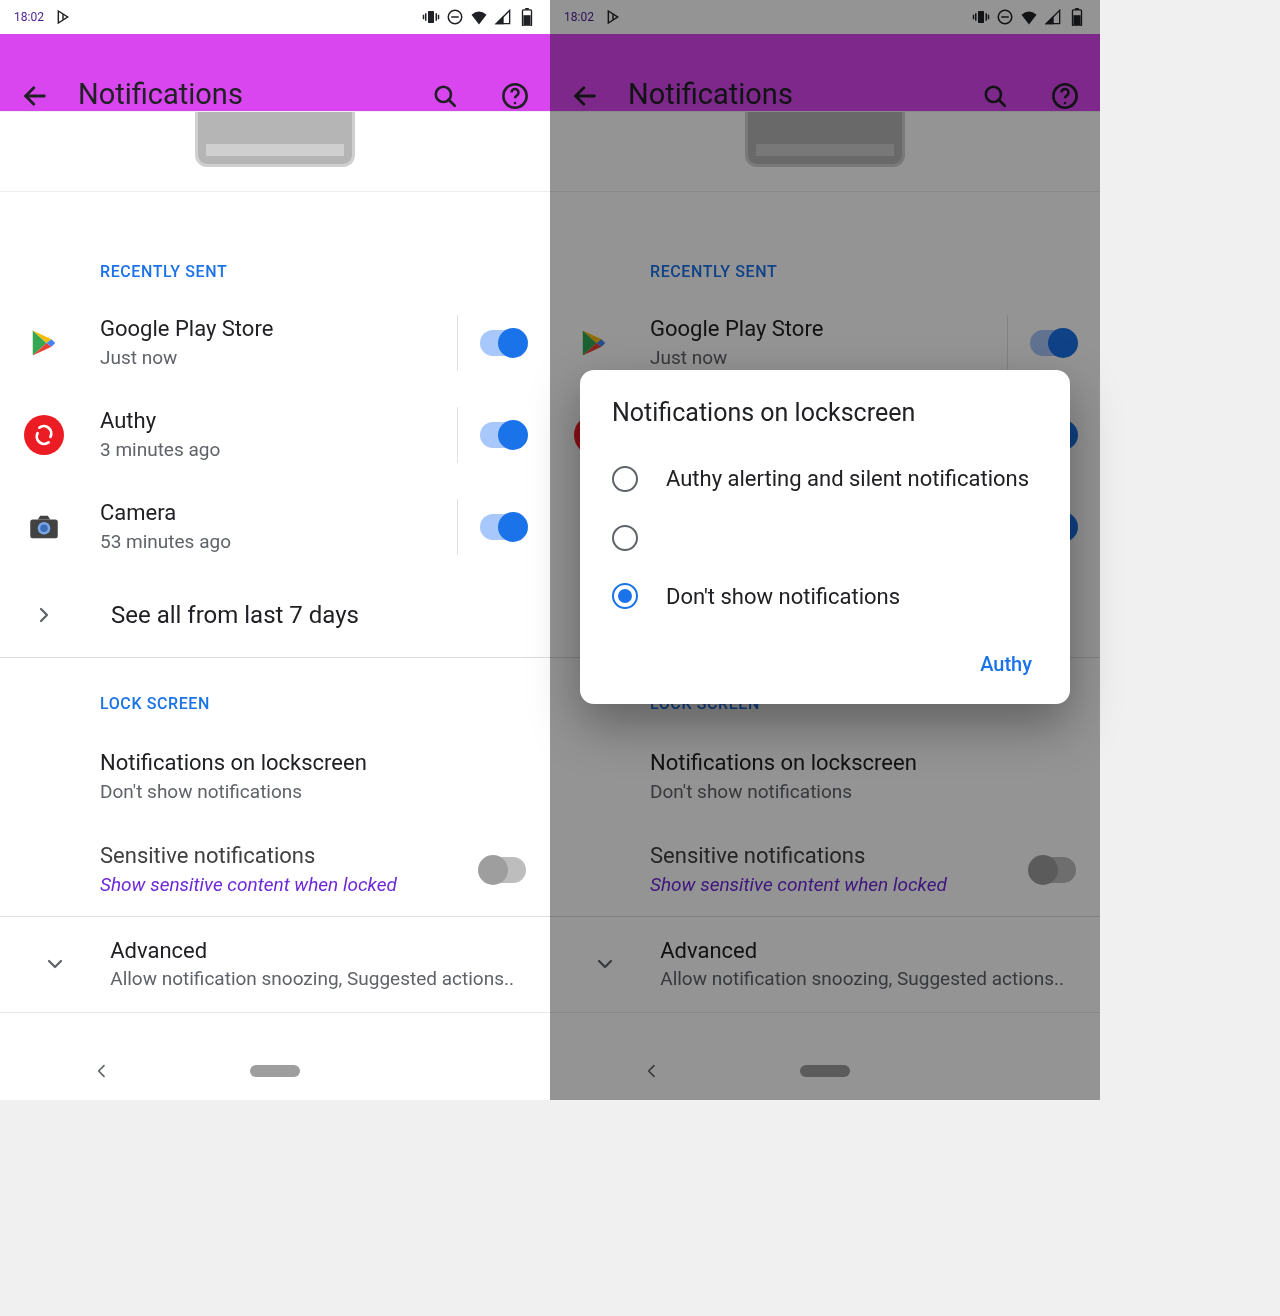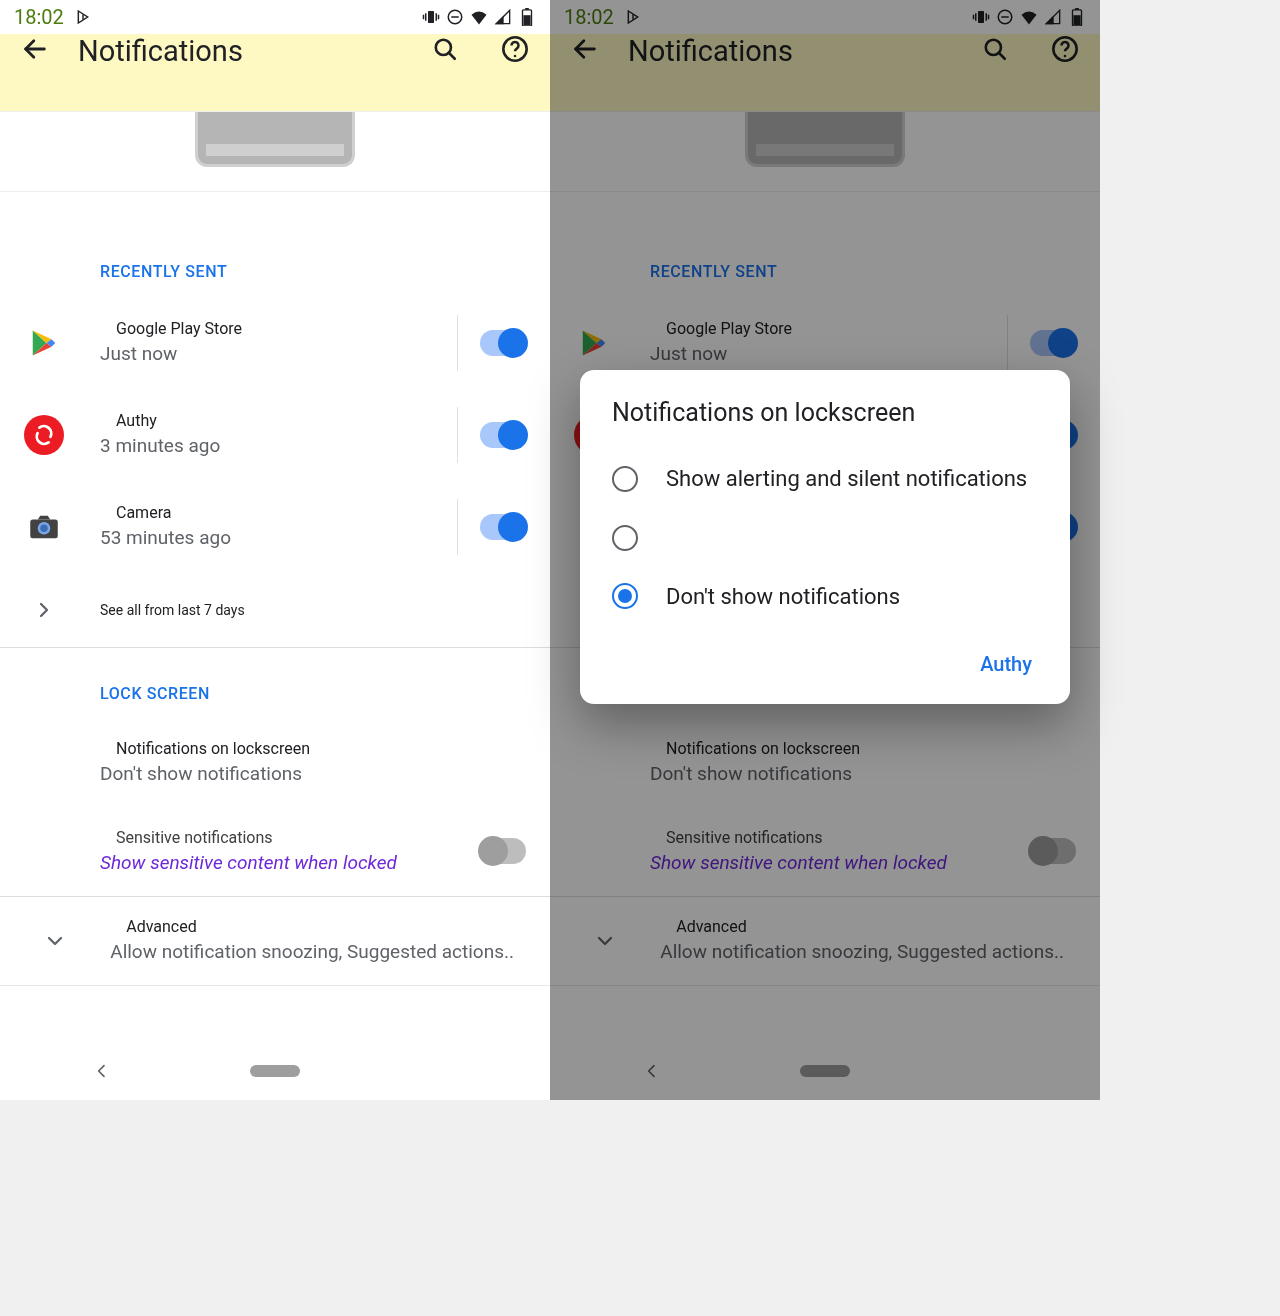--- a/index.html
+++ b/index.html
@@ -20,36 +20,36 @@
     flex-direction: column;
     margin: 0;
   }
   .phone.left { margin-right: 0; }
   .phone.right { position: relative; }
   .status-bar {
     height: 34px;
     display: flex;
     align-items: center;
     padding: 0 14px;
-    font-size: 20px;
-    color: #4d7c0f;
+    font-size: 12px;
+    color: #4c1d95;
     justify-content: space-between;
     background: #fff;
   }
   .status-left { display: flex; align-items: center; gap: 10px; }
   .status-right { display: flex; align-items: center; gap: 6px; }
   .status-icon { width: 18px; height: 18px; display:inline-flex; align-items:center; justify-content:center; }
   .app-bar {
     height: 78px;
     display: flex;
-    align-items: flex-start;
+    align-items: flex-end;
     padding: 0 20px;
     gap: 28px;
     border-bottom: 1px solid #eee;
-    background: #fef9c3;
+    background: #d946ef;
   }
   .app-bar .title {
     font-size: 29px;
     color: #202124;
     flex: 1;
     font-weight: 400;
   }
   .icon-btn { width: 30px; height: 30px; display:flex; align-items:center; justify-content:center; color:#202124;}
   .phone-preview-area {
     height: 80px;
@@ -90,24 +90,23 @@
   }
   .list-icon {
     width: 40px; height: 40px;
     margin-right: 36px;
     display: flex; align-items: center; justify-content: center;
     border-radius: 50%;
     flex-shrink: 0;
   }
   .list-texts { flex: 1; }
   .list-title {
-    font-size: 16px;
+    font-size: 22px;
     color: #202124;
     line-height: 1.3;
-    margin-left: 16px;
   }
   .list-sub {
     font-size: 19px;
     color: #5f6368;
     line-height: 1.3;
     margin-top: 2px;
   }
   .list-sep {
     width: 1px;
     height: 56px;
@@ -136,22 +135,23 @@
     left:-2px; top:-2px;
     width: 30px; height: 30px;
     border-radius: 50%;
     background: #9e9e9e;
   }
   .hr { height:1px; background:#e8e8e8; }
   .hr-thick { height:1px; background:#ddd; }
   .see-all {
     display:flex; align-items:center;
     padding: 28px 24px;
-    font-size: 14px;
+    font-size: 24px;
     color: #202124;
+    gap: 11px;
   }
   .see-all .chev { width:40px; margin-right:36px; display:flex; justify-content:center; color:#5f6368; }
   .lock-item { padding: 20px 24px 20px 100px; }
   .adv-item { display:flex; align-items:center; padding: 20px 36px; }
   .adv-item .chev { width:40px; margin-right:36px; display:flex; justify-content:center; color:#5f6368;}
   .disabled .list-title { color: #404040; }
   .disabled .list-sub { color: #6d28d9; font-style: italic; }
   .nav-bar {
     margin-top: auto;
     height: 58px;
@@ -580,21 +580,21 @@
     </span>
     <span class="pill"></span>
     <span style="width:16px;"></span>
   </div>
 
   <div class="scrim"></div>
   <div class="dialog">
     <div class="dialog-title">Notifications on lockscreen</div>
     <div class="radio-row">
       <div class="radio"></div>
-      <div class="radio-label">Show alerting and silent notifications</div>
+      <div class="radio-label">Authy alerting and silent notifications</div>
     </div>
     <div class="radio-row">
       <div class="radio"></div>
     </div>
     <div class="radio-row">
       <div class="radio checked"></div>
       <div class="radio-label">Don't show notifications</div>
     </div>
     <div class="dialog-actions">
       <div class="dialog-btn">Authy</div>

